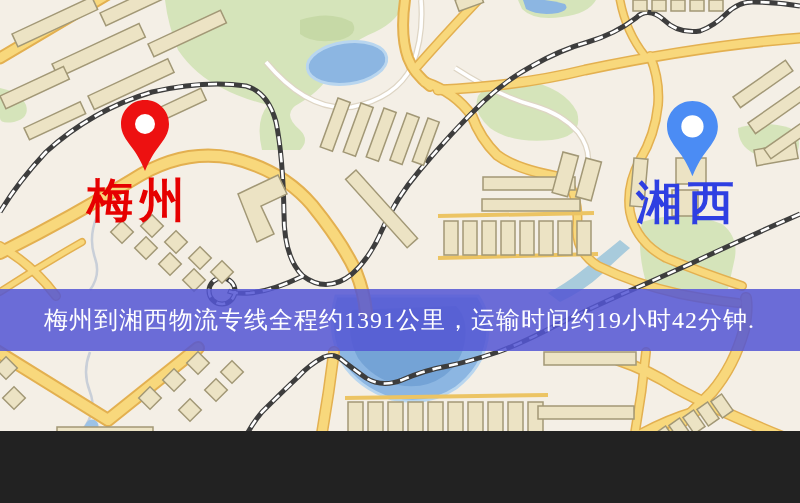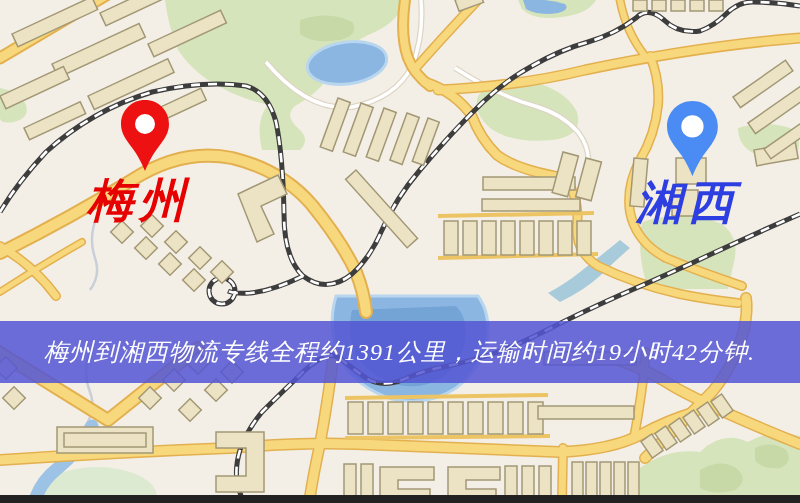--- a/index.html
+++ b/index.html
@@ -1,26 +1,25 @@
 <!DOCTYPE html>
 <html><head>
 <meta charset="utf-8">
 <style>
   html,body{margin:0;padding:0;background:#222;}
   .screen{
-    position:relative;width:800px;height:495px;overflow:hidden;
+    position:relative;width:800px;height:431px;overflow:hidden;
     font-family:"Liberation Serif","DejaVu Serif",serif;
-    font-style:italic;
   }
   .map-svg{position:absolute;left:0;top:0;width:800px;height:503px;display:block;}
   .banner{
     position:absolute;left:0;top:289px;width:800px;height:62px;
     background:rgba(84,86,212,0.86);
     display:flex;align-items:center;
-    box-sizing:border-box;padding-left:44px;margin-top:32px;
+    box-sizing:border-box;padding-left:44px;
   }
   .banner span{
     color:#ffffff;font-size:24px;letter-spacing:1px;white-space:nowrap;
     font-family:"Liberation Serif","DejaVu Serif",serif;
   }
   .marker-label{
     font-family:"Liberation Serif","DejaVu Serif",serif;
     font-weight:600;font-size:46px;letter-spacing:6px;
   }
 </style>

